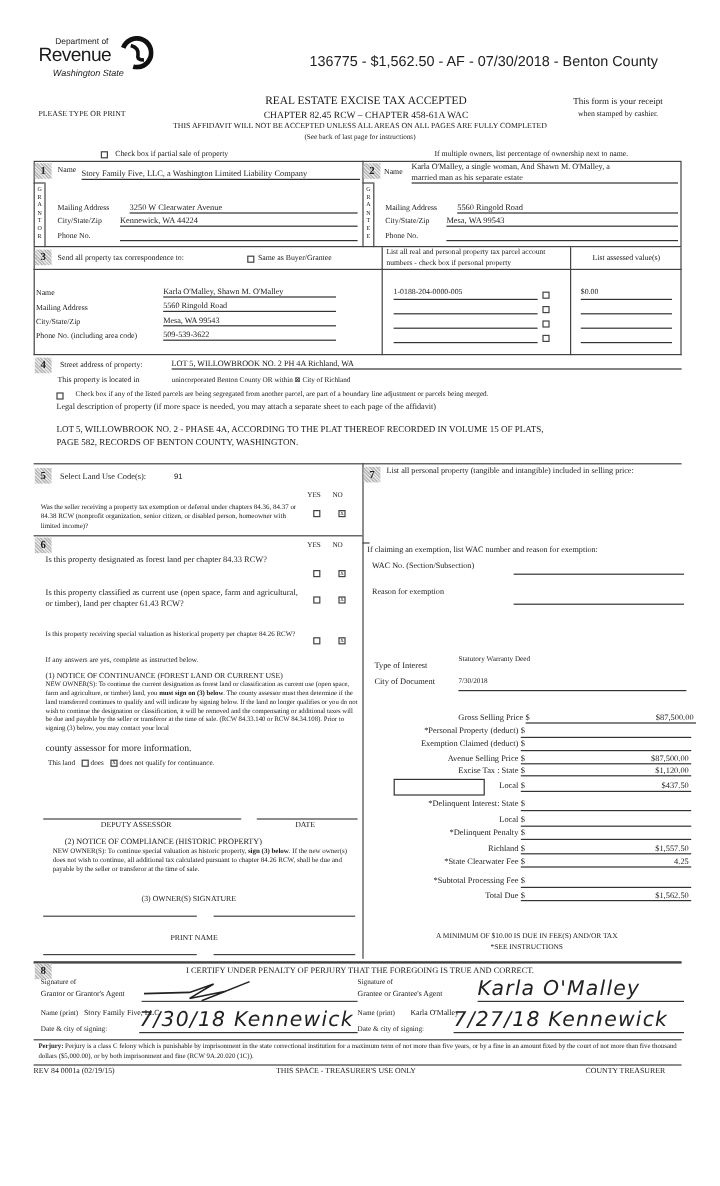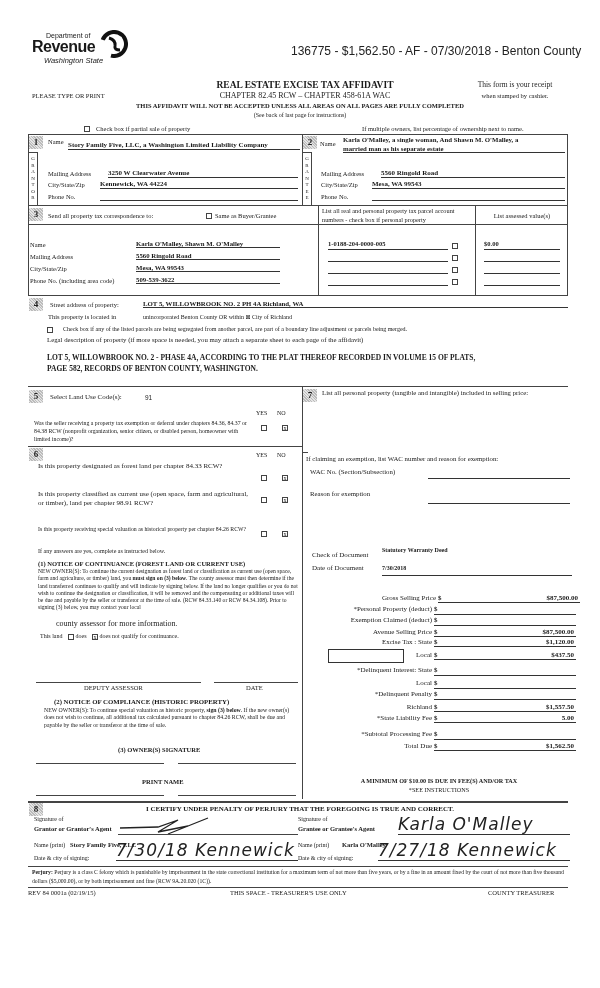--- a/index.html
+++ b/index.html
@@ -1,19 +1,19 @@
 <!DOCTYPE html>
 <html><head>
 <meta charset="utf-8">
 <style>
   * { box-sizing: border-box; margin: 0; padding: 0; }
   html, body { width: 600px; height: 988px; background: #fff; overflow: hidden; }
   body { font-family: "Liberation Serif", "DejaVu Serif", serif; color: #1a1a1a; position: relative; font-size: 7px; }
   .abs { position: absolute; }
-  .b { font-weight: bold; }
+  .b { font-weight: normal; }
   .sans { font-family: "Liberation Sans", "DejaVu Sans", sans-serif; }
   .line { border-bottom: 1px solid #333; }
   .hl { position: absolute; border-top: 1px solid #444; height: 0; }
   .vl { position: absolute; border-left: 1px solid #444; width: 0; }
   .badge { position: absolute; width: 14px; height: 13px; background: repeating-linear-gradient(45deg,#bbb 0 1px,#e5e5e5 1px 2px); font-size: 9px; font-weight: bold; text-align: center; line-height: 13px; color:#222; }
   .cb { display: inline-block; width: 6px; height: 6px; border: 1px solid #444; vertical-align: middle; font-size: 6px; line-height: 4px; text-align: center; }
   .vert { position: absolute; font-size: 5px; line-height: 6.5px; width: 8px; text-align: center; }
   .right { text-align: right; }
   .center { text-align: center; }
   .sig { font-family: "DejaVu Sans", sans-serif; font-style: italic; font-size: 17px; color:#222; letter-spacing: 1px; }
@@ -23,23 +23,23 @@
 
 <div class="abs" style="left:32px;top:30px;width:100px;height:40px;">
   <div class="abs sans" style="left:14px;top:2px;font-size:7px;">Department of</div>
   <div class="abs b sans" style="left:0;top:8px;font-size:16px;letter-spacing:-0.5px;">Revenue</div>
   <div class="abs sans" style="left:12px;top:26px;font-size:7.5px;font-style:italic;">Washington State</div>
   <svg class="abs" style="left:68px;top:0;" width="28" height="28" viewBox="0 0 28 28">
     <circle cx="14" cy="14" r="12" fill="none" stroke="#111" stroke-width="4" stroke-dasharray="55 20" transform="rotate(200 14 14)"></circle>
     <path d="M9 8 Q16 10 15 16 Q14 20 20 20" fill="none" stroke="#111" stroke-width="3"></path>
   </svg>
 </div>
-<div class="abs sans" style="left:258px;top:44px;font-size:12px;color:#222;margin-left:33px;">136775 - $1,562.50 - AF - 07/30/2018 - Benton County</div>
-
-<div class="abs b center" style="left:160px;top:80px;width:290px;font-size:9.5px;">REAL ESTATE EXCISE TAX AFFIDAVIT</div>
+<div class="abs sans" style="left:258px;top:44px;font-size:12px;color:#222;">136775 - $1,562.50 - AF - 07/30/2018 - Benton County</div>
+
+<div class="abs b center" style="left:160px;top:80px;width:290px;font-size:9.5px;">REAL ESTATE EXCISE TAX ACCEPTED</div>
 <div class="abs" style="left:32px;top:92px;font-size:6.5px;">PLEASE TYPE OR PRINT</div>
 <div class="abs center" style="left:160px;top:91px;width:290px;font-size:8px;">CHAPTER 82.45 RCW – CHAPTER 458-61A WAC</div>
 <div class="abs center" style="left:450px;top:80px;width:130px;font-size:7.5px;">This form is your receipt</div>
 <div class="abs center" style="left:450px;top:92px;width:130px;font-size:6.5px;">when stamped by cashier.</div>
 <div class="abs b center" style="left:0;top:102px;width:600px;font-size:6.5px;">THIS AFFIDAVIT WILL NOT BE ACCEPTED UNLESS ALL AREAS ON ALL PAGES ARE FULLY COMPLETED</div>
 <div class="abs center" style="left:0;top:112px;width:600px;font-size:6px;">(See back of last page for instructions)</div>
 
 <span class="abs cb" style="left:84px;top:126px;"></span>
 <div class="abs" style="left:96px;top:125px;font-size:6.5px;">Check box if partial sale of property</div>
 <div class="abs" style="left:362px;top:125px;font-size:6.5px;">If multiple owners, list percentage of ownership next to name.</div>
@@ -138,33 +138,33 @@
 <span class="abs cb" style="left:261px;top:425px;"></span>
 <span class="abs cb" style="left:282px;top:425px;">x</span>
 <div class="hl" style="left:28px;top:446px;width:274px;"></div>
 
 <div class="badge" style="left:29px;top:448px;">6</div>
 <div class="abs" style="left:256px;top:452px;font-size:6px;">YES</div>
 <div class="abs" style="left:277px;top:452px;font-size:6px;">NO</div>
 <div class="abs" style="left:38px;top:462px;width:214px;font-size:7px;line-height:9px;">Is this property designated as forest land per chapter 84.33 RCW?</div>
 <span class="abs cb" style="left:261px;top:475px;"></span>
 <span class="abs cb" style="left:282px;top:475px;">x</span>
-<div class="abs" style="left:38px;top:490px;width:214px;font-size:7px;line-height:9px;">Is this property classified as current use (open space, farm and agricultural, or timber), land per chapter 98.91 RCW?</div>
+<div class="abs" style="left:38px;top:490px;width:214px;font-size:7px;line-height:9px;">Is this property classified as current use (open space, farm and agricultural, or timber), land per chapter 61.43 RCW?</div>
 <span class="abs cb" style="left:261px;top:497px;"></span>
 <span class="abs cb" style="left:282px;top:497px;">x</span>
 <div class="abs" style="left:38px;top:525px;width:210px;font-size:5.8px;line-height:8px;">Is this property receiving special valuation as historical property per chapter 84.26 RCW?</div>
 <span class="abs cb" style="left:261px;top:531px;"></span>
 <span class="abs cb" style="left:282px;top:531px;">x</span>
 
 <div class="abs" style="left:38px;top:548px;font-size:6px;">If any answers are yes, complete as instructed below.</div>
 <div class="abs b" style="left:38px;top:560px;font-size:6.5px;">(1) NOTICE OF CONTINUANCE (FOREST LAND OR CURRENT USE)</div>
 <div class="abs" style="left:38px;top:568px;width:262px;font-size:5.6px;line-height:7.3px;">
   <span>NEW OWNER(S): To continue the current designation as forest land or classification as current use (open space, farm and agriculture, or timber) land, you </span><b>must sign on (3) below</b><span>. The county assessor must then determine if the land transferred continues to qualify and will indicate by signing below. If the land no longer qualifies or you do not wish to continue the designation or classification, it will be removed and the compensating or additional taxes will be due and payable by the seller or transferor at the time of sale. (RCW 84.33.140 or RCW 84.34.108). Prior to signing (3) below, you may contact your local</span>
 </div>
-<div class="abs" style="left:56px;top:619px;font-size:8px;">county assessor for more information.</div>
+<div class="abs" style="left:38px;top:619px;font-size:8px;">county assessor for more information.</div>
 <div class="abs" style="left:40px;top:633px;font-size:6px;">
   <span>This land</span>
   <span class="cb" style="margin-left:4px;"></span>
   <span>does</span>
   <span class="cb" style="margin-left:4px;">x</span>
   <span>does not  qualify for continuance.</span>
 </div>
 <div class="hl" style="left:36px;top:682px;width:165px;"></div>
 <div class="hl" style="left:214px;top:682px;width:84px;"></div>
 <div class="abs" style="left:84px;top:684px;font-size:6.5px;">DEPUTY ASSESSOR</div>
@@ -182,23 +182,23 @@
 
 <div class="badge" style="left:303px;top:389px;">7</div>
 <div class="abs" style="left:322px;top:388px;width:235px;font-size:6.8px;line-height:9px;">List all personal property (tangible and intangible) included in selling price:</div>
 <div class="hl" style="left:302px;top:452px;width:6px;"></div>
 <div class="abs" style="left:306px;top:455px;font-size:6.8px;">If claiming an exemption, list WAC number and reason for exemption:</div>
 <div class="abs" style="left:310px;top:468px;font-size:6.8px;">WAC No. (Section/Subsection)</div>
 <div class="abs line" style="left:428px;top:470px;width:142px;height:9px;"></div>
 <div class="abs" style="left:310px;top:490px;font-size:6.8px;">Reason for exemption</div>
 <div class="abs line" style="left:428px;top:495px;width:142px;height:9px;"></div>
 
-<div class="abs" style="left:312px;top:551px;font-size:7px;">Check of Document</div>
+<div class="abs" style="left:312px;top:551px;font-size:7px;">Type of Interest</div>
 <div class="abs b" style="left:382px;top:547px;font-size:6px;">Statutory Warranty Deed</div>
-<div class="abs" style="left:312px;top:564px;font-size:7px;">Date of Document</div>
+<div class="abs" style="left:312px;top:564px;font-size:7px;">City of Document</div>
 <div class="abs b line" style="left:382px;top:565px;width:190px;font-size:6px;padding-bottom:4px;">7/30/2018</div>
 
 <div class="abs" style="left:306px;top:594px;width:268px;">
   <div style="position:absolute;top:0;left:4px;width:268px;height:11px;">
     <div class="abs right" style="left:0;width:126px;font-size:7px;">Gross Selling Price</div>
     <div class="abs b line" style="left:128px;width:142px;font-size:7px;"><span>$</span><span class="abs right" style="right:2px;">$87,500.00</span></div>
   </div>
   <div style="position:absolute;top:11px;left:0;width:268px;height:11px;">
     <div class="abs right" style="left:0;width:126px;font-size:7px;">*Personal Property (deduct)</div>
     <div class="abs b line" style="left:128px;width:142px;height:10px;font-size:7px;"><span>$</span><span class="abs right" style="right:2px;"></span></div>
@@ -230,22 +230,22 @@
   </div>
   <div style="position:absolute;top:96px;left:0;width:268px;height:11px;">
     <div class="abs right" style="left:0;width:126px;font-size:7px;">*Delinquent Penalty</div>
     <div class="abs b line" style="left:128px;width:142px;height:10px;font-size:7px;"><span>$</span><span class="abs right" style="right:2px;"></span></div>
   </div>
   <div style="position:absolute;top:109px;left:0;width:268px;height:11px;">
     <div class="abs right" style="left:0;width:126px;font-size:7px;">Richland</div>
     <div class="abs b line" style="left:128px;width:142px;font-size:7px;"><span>$</span><span class="abs right" style="right:2px;">$1,557.50</span></div>
   </div>
   <div style="position:absolute;top:120px;left:0;width:268px;height:11px;">
-    <div class="abs right" style="left:0;width:126px;font-size:7px;">*State Liability Fee</div>
-    <div class="abs b line" style="left:128px;width:142px;font-size:7px;"><span>$</span><span class="abs right" style="right:2px;">5.00</span></div>
+    <div class="abs right" style="left:0;width:126px;font-size:7px;">*State Clearwater Fee</div>
+    <div class="abs b line" style="left:128px;width:142px;font-size:7px;"><span>$</span><span class="abs right" style="right:2px;">4.25</span></div>
   </div>
   <div style="position:absolute;top:136px;left:0;width:268px;height:11px;">
     <div class="abs right" style="left:0;width:126px;font-size:7px;">*Subtotal Processing Fee</div>
     <div class="abs b line" style="left:128px;width:142px;height:10px;font-size:7px;"><span>$</span><span class="abs right" style="right:2px;"></span></div>
   </div>
   <div style="position:absolute;top:148px;left:0;width:268px;height:11px;">
     <div class="abs right" style="left:0;width:126px;font-size:7px;">Total Due</div>
     <div class="abs b line" style="left:128px;width:142px;font-size:7px;"><span>$</span><span class="abs right" style="right:2px;">$1,562.50</span></div>
   </div>
 </div>

